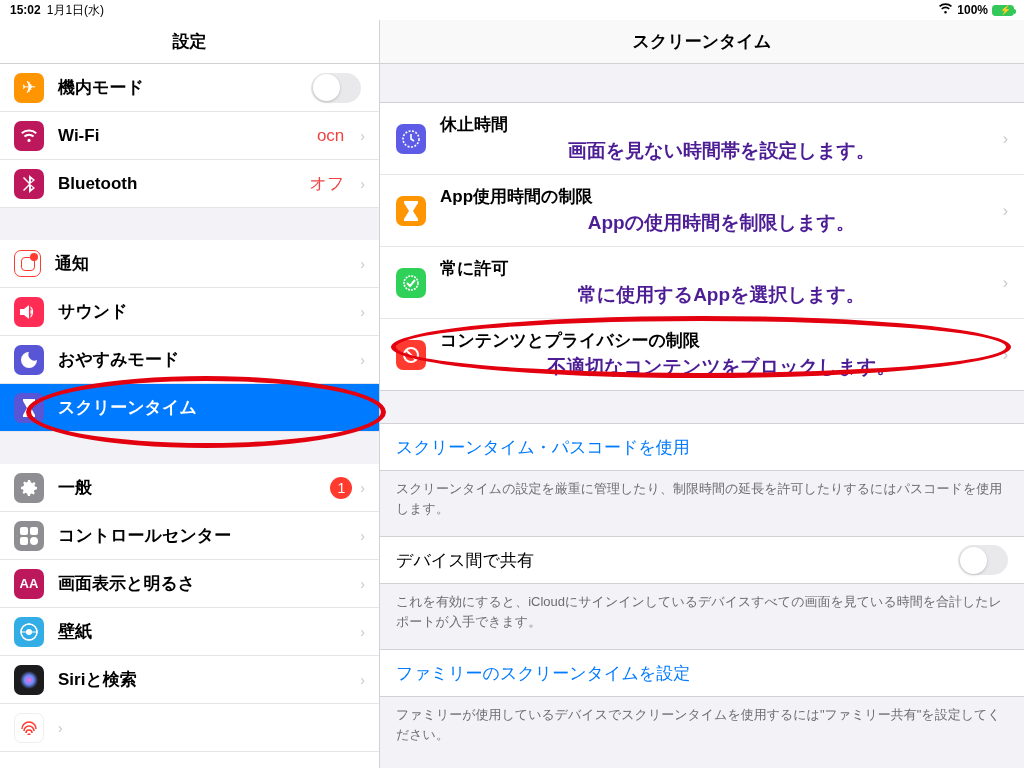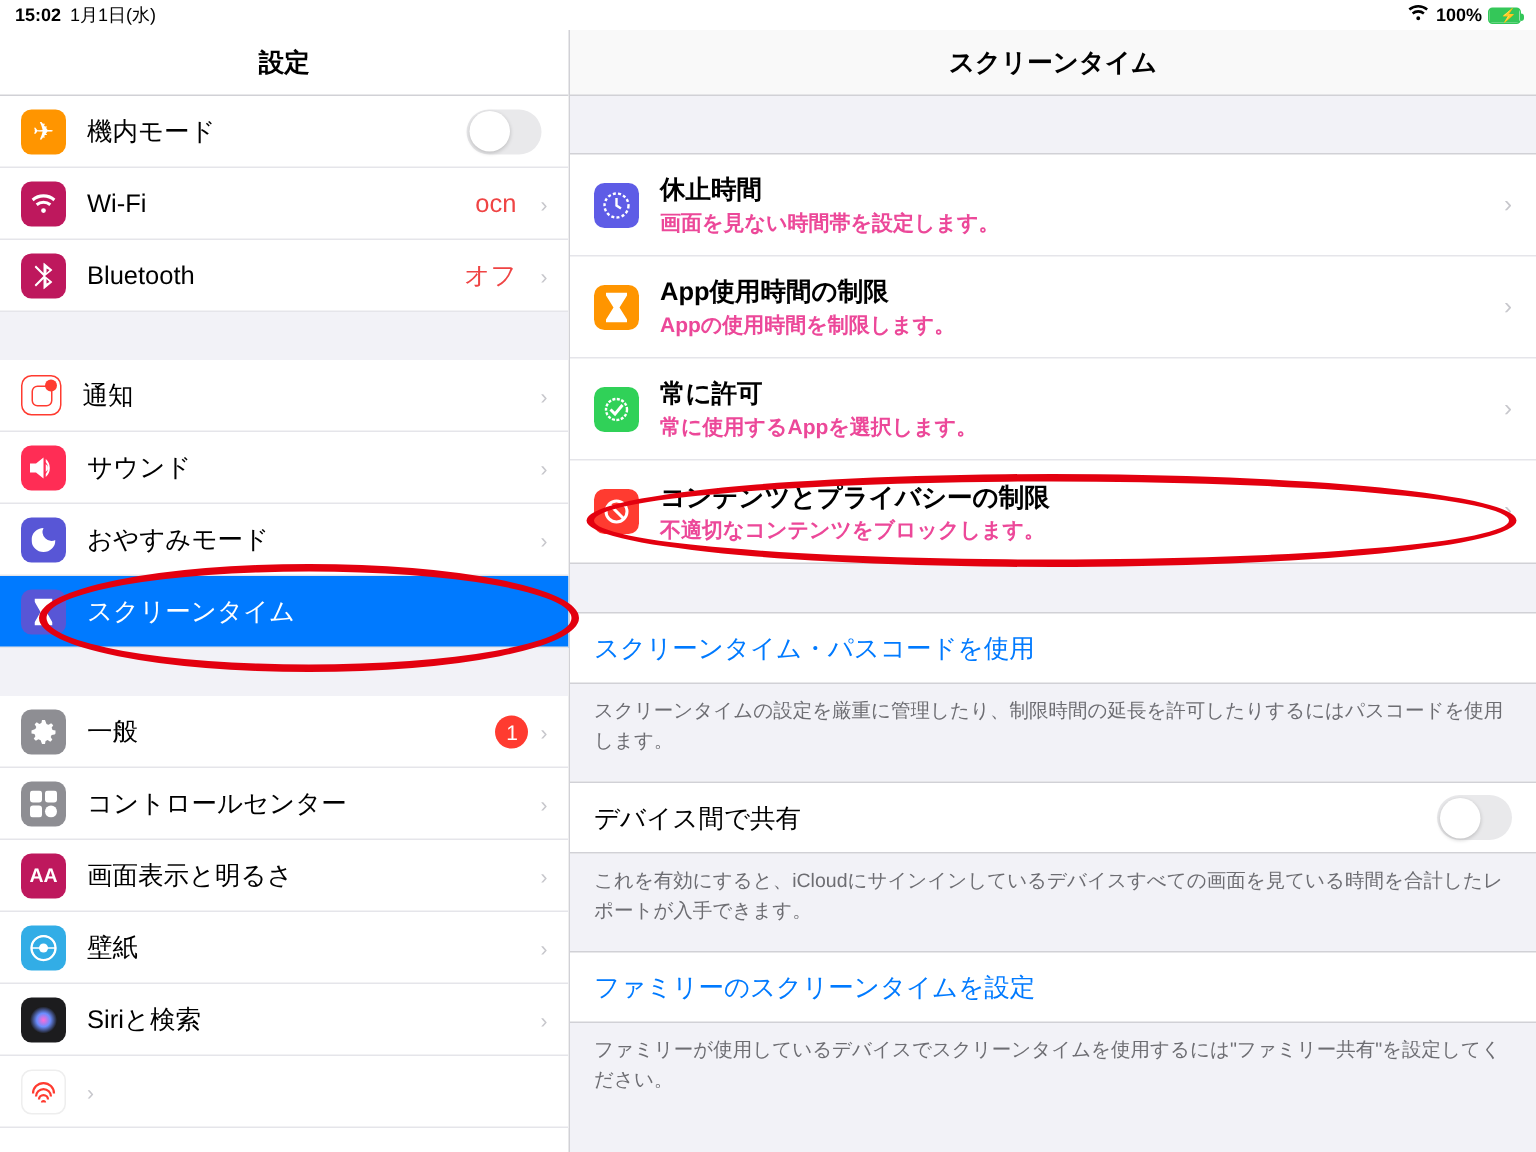--- a/index.html
+++ b/index.html
@@ -14,39 +14,39 @@
 .charge-bolt { position: absolute; left: 7px; top: -1px; font-size: 9px; color: #fff; }
 
 .root { display: flex; position: absolute; top: 20px; left: 0; right: 0; bottom: 0; }
 
 .sidebar { width: 380px; background: #fff; border-right: 1px solid #d1d1d6; overflow-y: hidden; }
 .sidebar-header { height: 44px; display: flex; align-items: center; justify-content: center; font-weight: 700; font-size: 17px; border-bottom: 0.5px solid #d1d1d6; }
 .sidebar-list { background: #fff; }
 .row { display: flex; align-items: center; height: 48px; padding: 0 14px; border-bottom: 0.5px solid #e5e5ea; position: relative; }
 .row.selected { background: #007aff; color: #fff; }
 .row .icon { width: 30px; height: 30px; border-radius: 7px; margin-right: 14px; display: flex; align-items: center; justify-content: center; font-size: 17px; color: #fff; flex-shrink: 0; }
-.row .label { font-size: 17px; flex: 1; }
+.row .label { font-size: 17px; flex: 1; font-weight: bold; }
 .row .value { font-size: 17px; color: #ef4444; margin-right: 16px; }
 .row .chev { color: #c7c7cc; font-size: 14px; }
 .row .toggle { width: 50px; height: 30px; border-radius: 15px; background: #e9e9eb; position: relative; margin-right: 4px; }
 .row .toggle::after { content: ""; position: absolute; width: 27px; height: 27px; border-radius: 50%; background: #fff; top: 1.5px; left: 2px; box-shadow: 0 1px 3px rgba(0,0,0,0.2); }
 .row .badge { width: 22px; height: 22px; border-radius: 11px; background: #ff3b30; color: #fff; display: flex; align-items: center; justify-content: center; font-size: 14px; margin-right: 8px; }
 .group-gap { height: 32px; background: #f2f2f7; }
 
 .detail { flex: 1; background: #f2f2f7; overflow-y: hidden; position: relative; }
 .detail-header { height: 44px; display: flex; align-items: center; justify-content: center; font-weight: 600; font-size: 17px; background: #f9f9f9; border-bottom: 0.5px solid #d1d1d6; }
 .detail-body { padding: 0; }
 .section { background: #fff; margin: 0; border-top: 0.5px solid #d1d1d6; border-bottom: 0.5px solid #d1d1d6; }
 .section.first { margin-top: 38px; }
 .drow { display: flex; align-items: center; min-height: 68px; padding: 10px 16px; border-bottom: 0.5px solid #e5e5ea; }
 .drow:last-child { border-bottom: none; }
 .drow .icon { width: 30px; height: 30px; border-radius: 7px; margin-right: 14px; display: flex; align-items: center; justify-content: center; font-size: 17px; color: #fff; flex-shrink: 0; }
 .drow .texts { flex: 1; font-weight: bold; }
 .drow .title { font-size: 17px; }
-.drow .sub { font-size: 14px; color: #ec4899; margin-top: 2px; }
+.drow .sub { font-size: 19px; color: #4c1d95; margin-top: 2px; text-align: center; }
 .drow .chev { color: #c7c7cc; font-size: 16px; }
 .section-note { padding: 8px 16px 18px; font-size: 13px; color: #6d6d72; line-height: 1.5; }
 .link-row { min-height: 46px; display: flex; align-items: center; padding: 0 16px; color: #007aff; font-size: 17px; }
 .drow-plain { min-height: 46px; display: flex; align-items: center; padding: 0 16px; font-size: 17px; }
 .drow-plain .toggle { margin-left: auto; width: 50px; height: 30px; border-radius: 15px; background: #e9e9eb; position: relative; }
 .drow-plain .toggle::after { content: ""; position: absolute; width: 27px; height: 27px; border-radius: 50%; background: #fff; top: 1.5px; left: 2px; box-shadow: 0 1px 3px rgba(0,0,0,0.2); }
 .section-gap { height: 32px; }
 
 
 .circle1, .circle2 { position: absolute; border: 5px solid #e3000f; border-radius: 50%; pointer-events: none; z-index: 50; }

